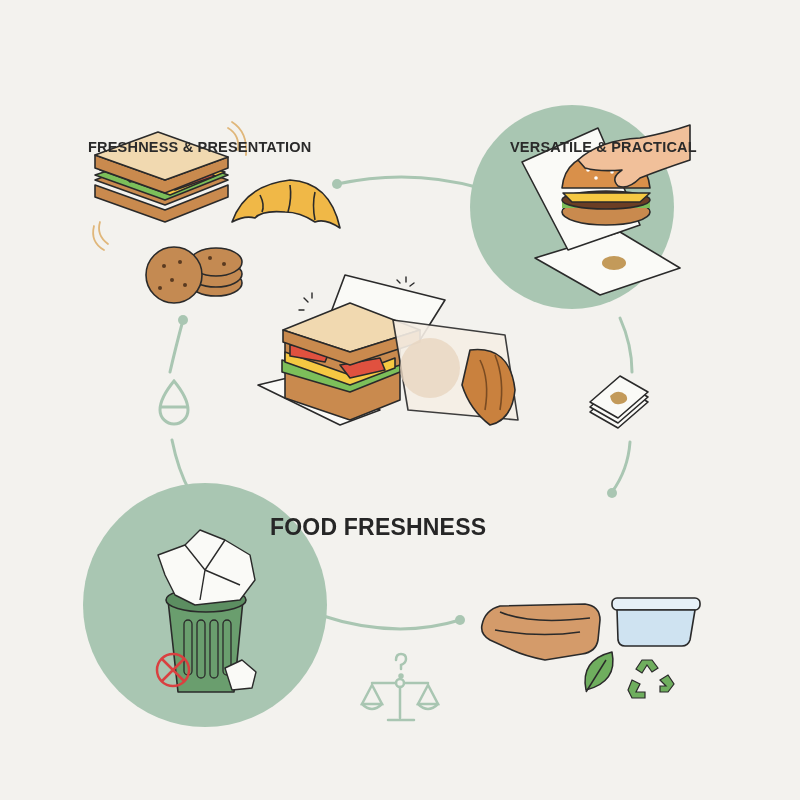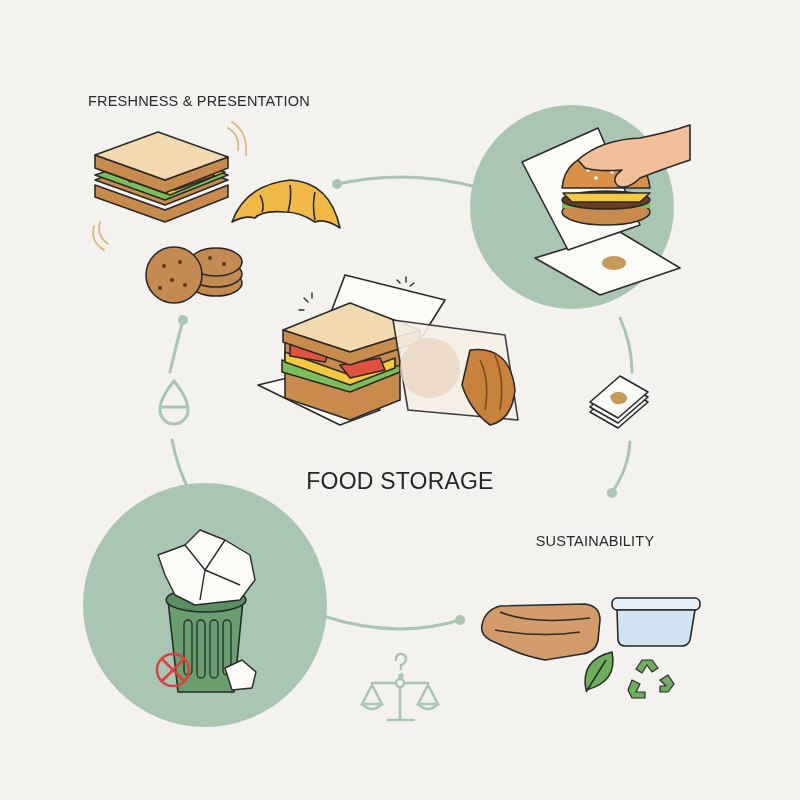--- a/index.html
+++ b/index.html
@@ -1,18 +1,18 @@
 <!DOCTYPE html>
 <html><head>
 <meta charset="utf-8">
 <style>
   html,body{margin:0;padding:0;}
   body{width:800px;height:800px;background:#f3f2ee;position:relative;overflow:hidden;font-family:"Liberation Sans","DejaVu Sans",sans-serif;}
   .stage{position:absolute;left:0;top:0;width:800px;height:800px;}
-  .label{position:absolute;color:#2a2a2a;font-weight:400;letter-spacing:0.2px;text-align:center;}
+  .label{position:absolute;color:#2a2a2a;font-weight:700;letter-spacing:0.2px;text-align:left;margin-top:46px;}
   .lbl-fresh{left:88px;top:93px;font-size:14.5px;}
   .lbl-vers{left:510px;top:93px;font-size:14.5px;}
   .lbl-sust{left:520px;top:531px;font-size:14.5px;line-height:21px;width:150px;}
   .center-title{left:270px;top:466px;width:260px;font-size:23px;line-height:30px;color:#262626;}
   svg{position:absolute;left:0;top:0;}
 </style>
 </head>
 <body>
 
 <div class="stage">
@@ -176,20 +176,20 @@
     <path d="M586 692 L606 660" fill="none"></path>
   </g>
   <g fill="#6fae5e" stroke="#2a2a2a" stroke-width="1.2">
     <path d="M642 660 L652 660 L658 668 L652 672 L647 665 L642 673 L636 669 Z"></path>
     <path d="M660 680 L668 675 L674 684 L668 692 L660 692 L660 686 L666 686 Z"></path>
     <path d="M632 680 L640 684 L636 692 L645 692 L645 698 L632 698 L628 690 Z"></path>
   </g>
 </svg>
 
 <div class="label lbl-fresh">FRESHNESS &amp; PRESENTATION</div>
+<div class="label lbl-vers">VERSATILE &amp; PRACTICAL</div>
 <div class="label lbl-sust">
-  <div>SUSTAINABILITY</div>
 </div>
 <div class="label center-title">
-  <div>FOOD STORAGE</div>
+  <div>FOOD FRESHNESS</div>
 </div>
 
 </div>
 
 </body></html>

